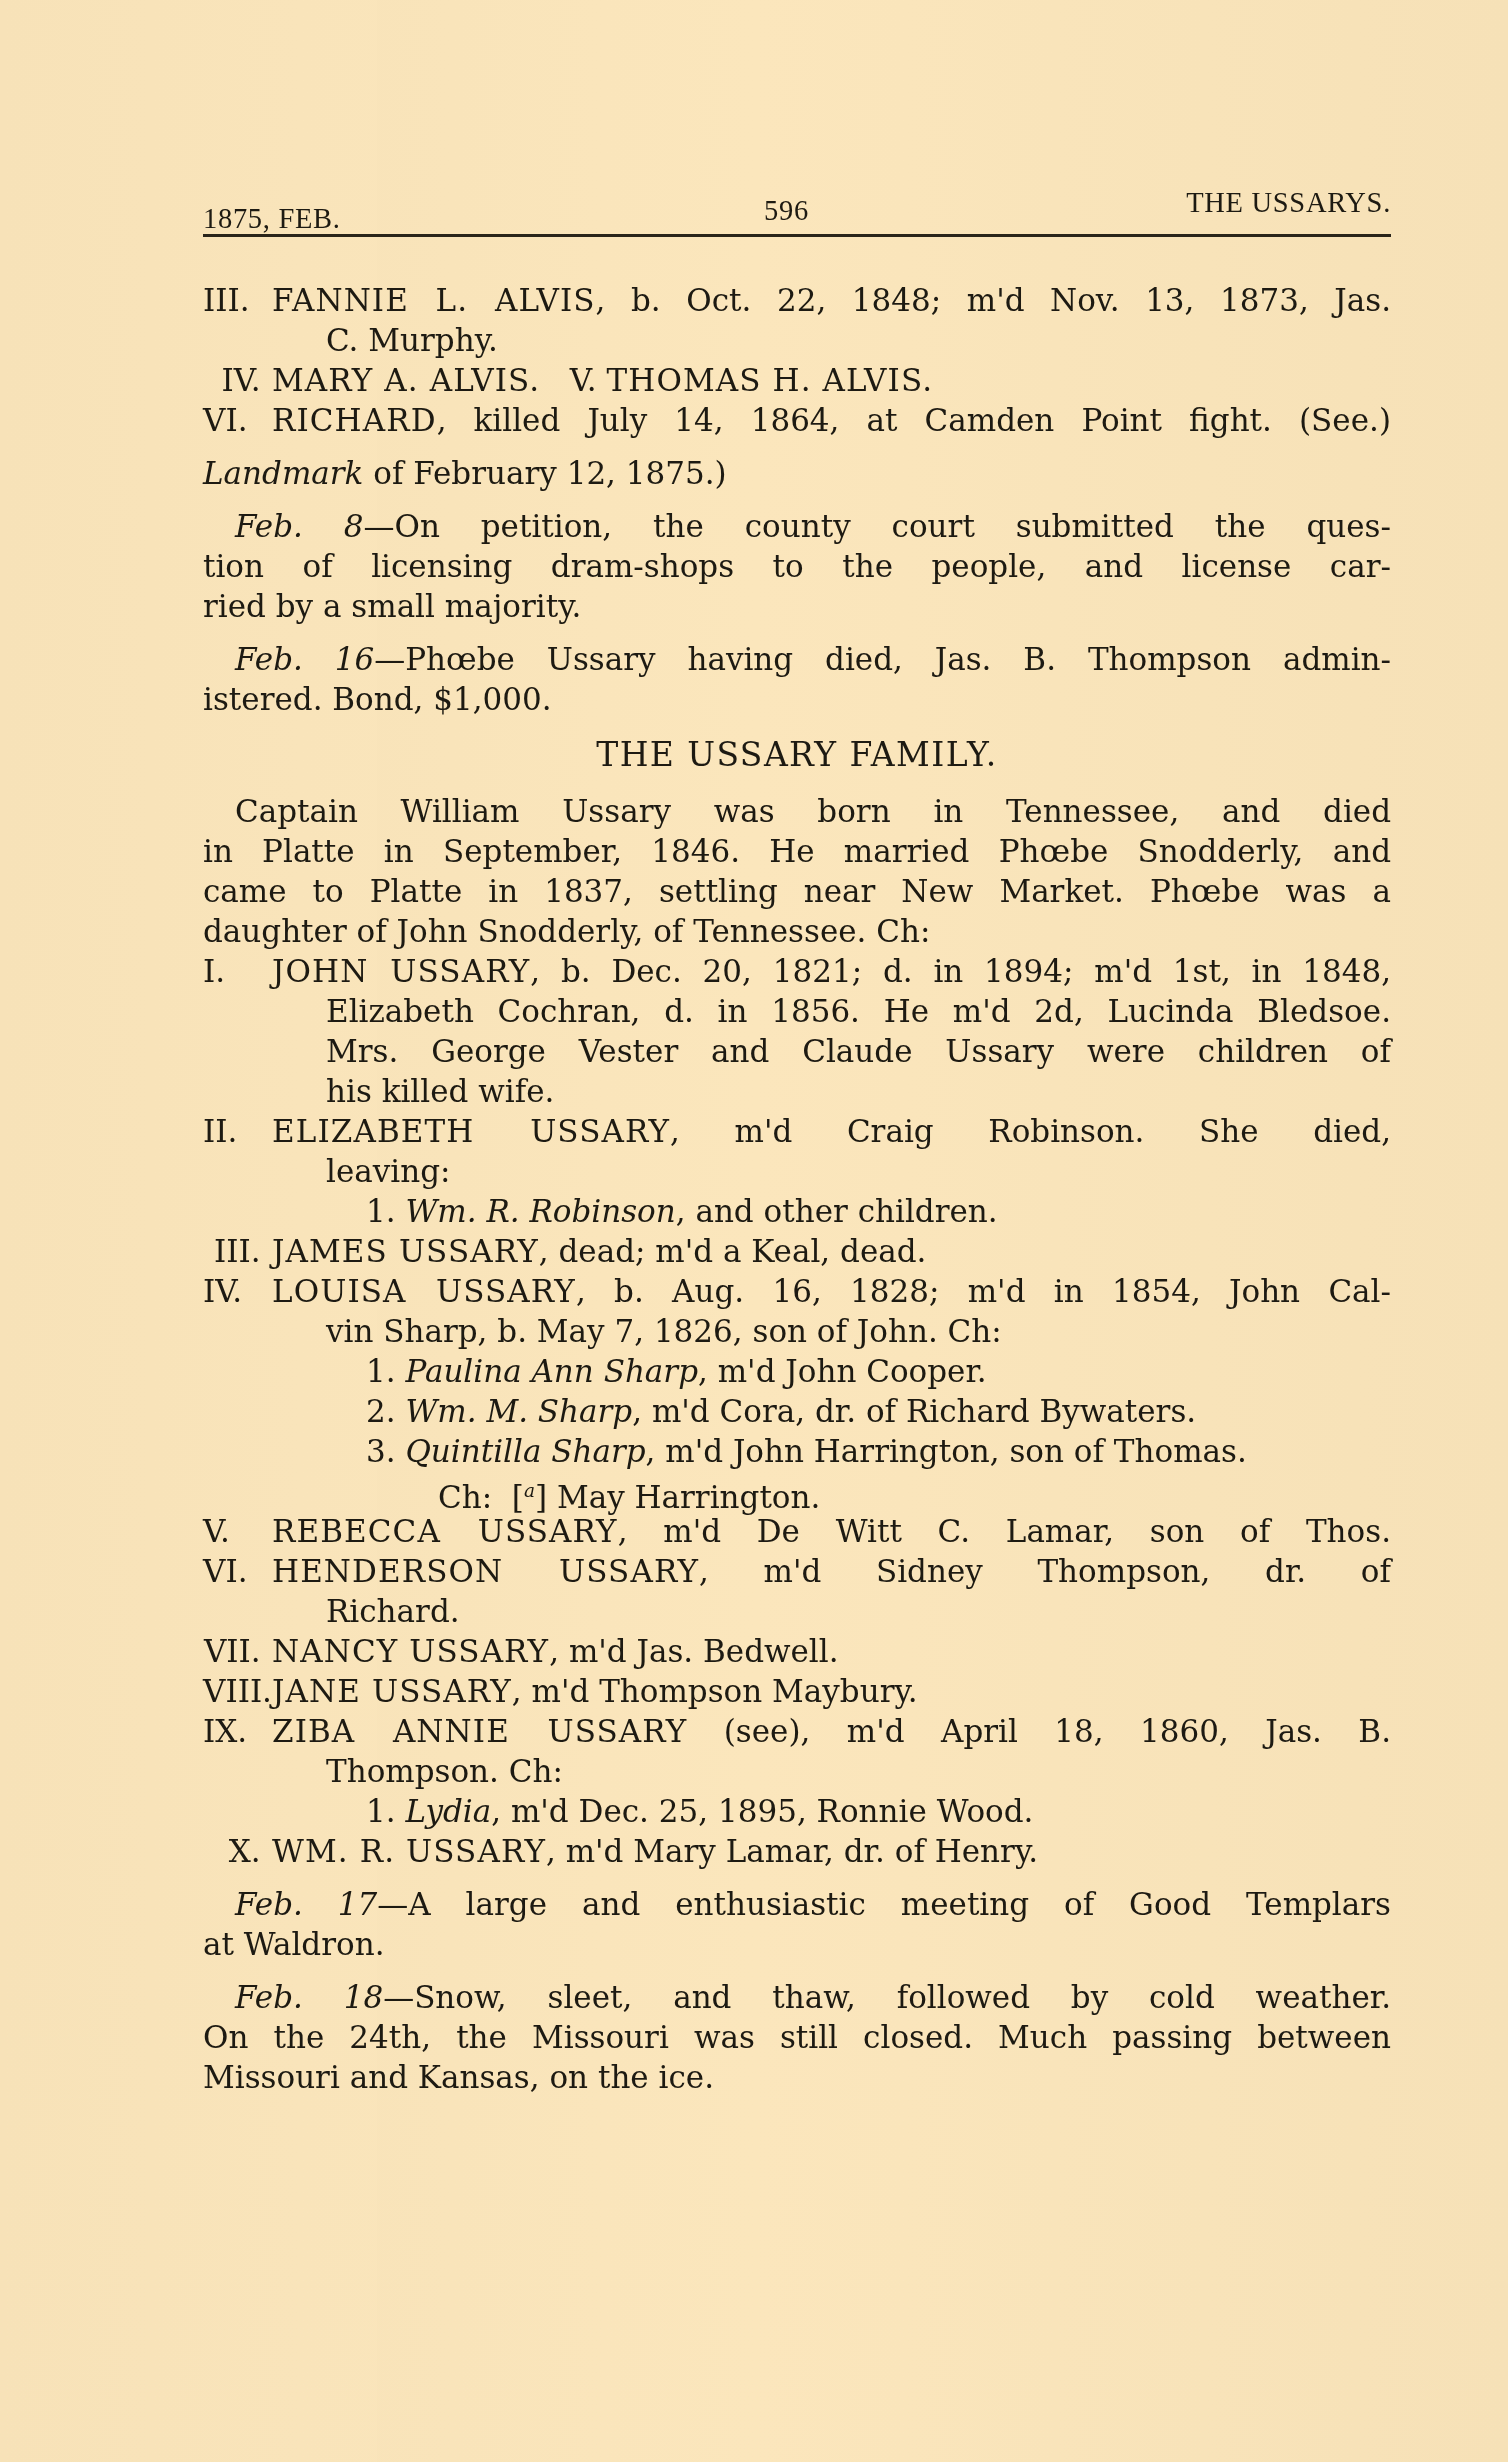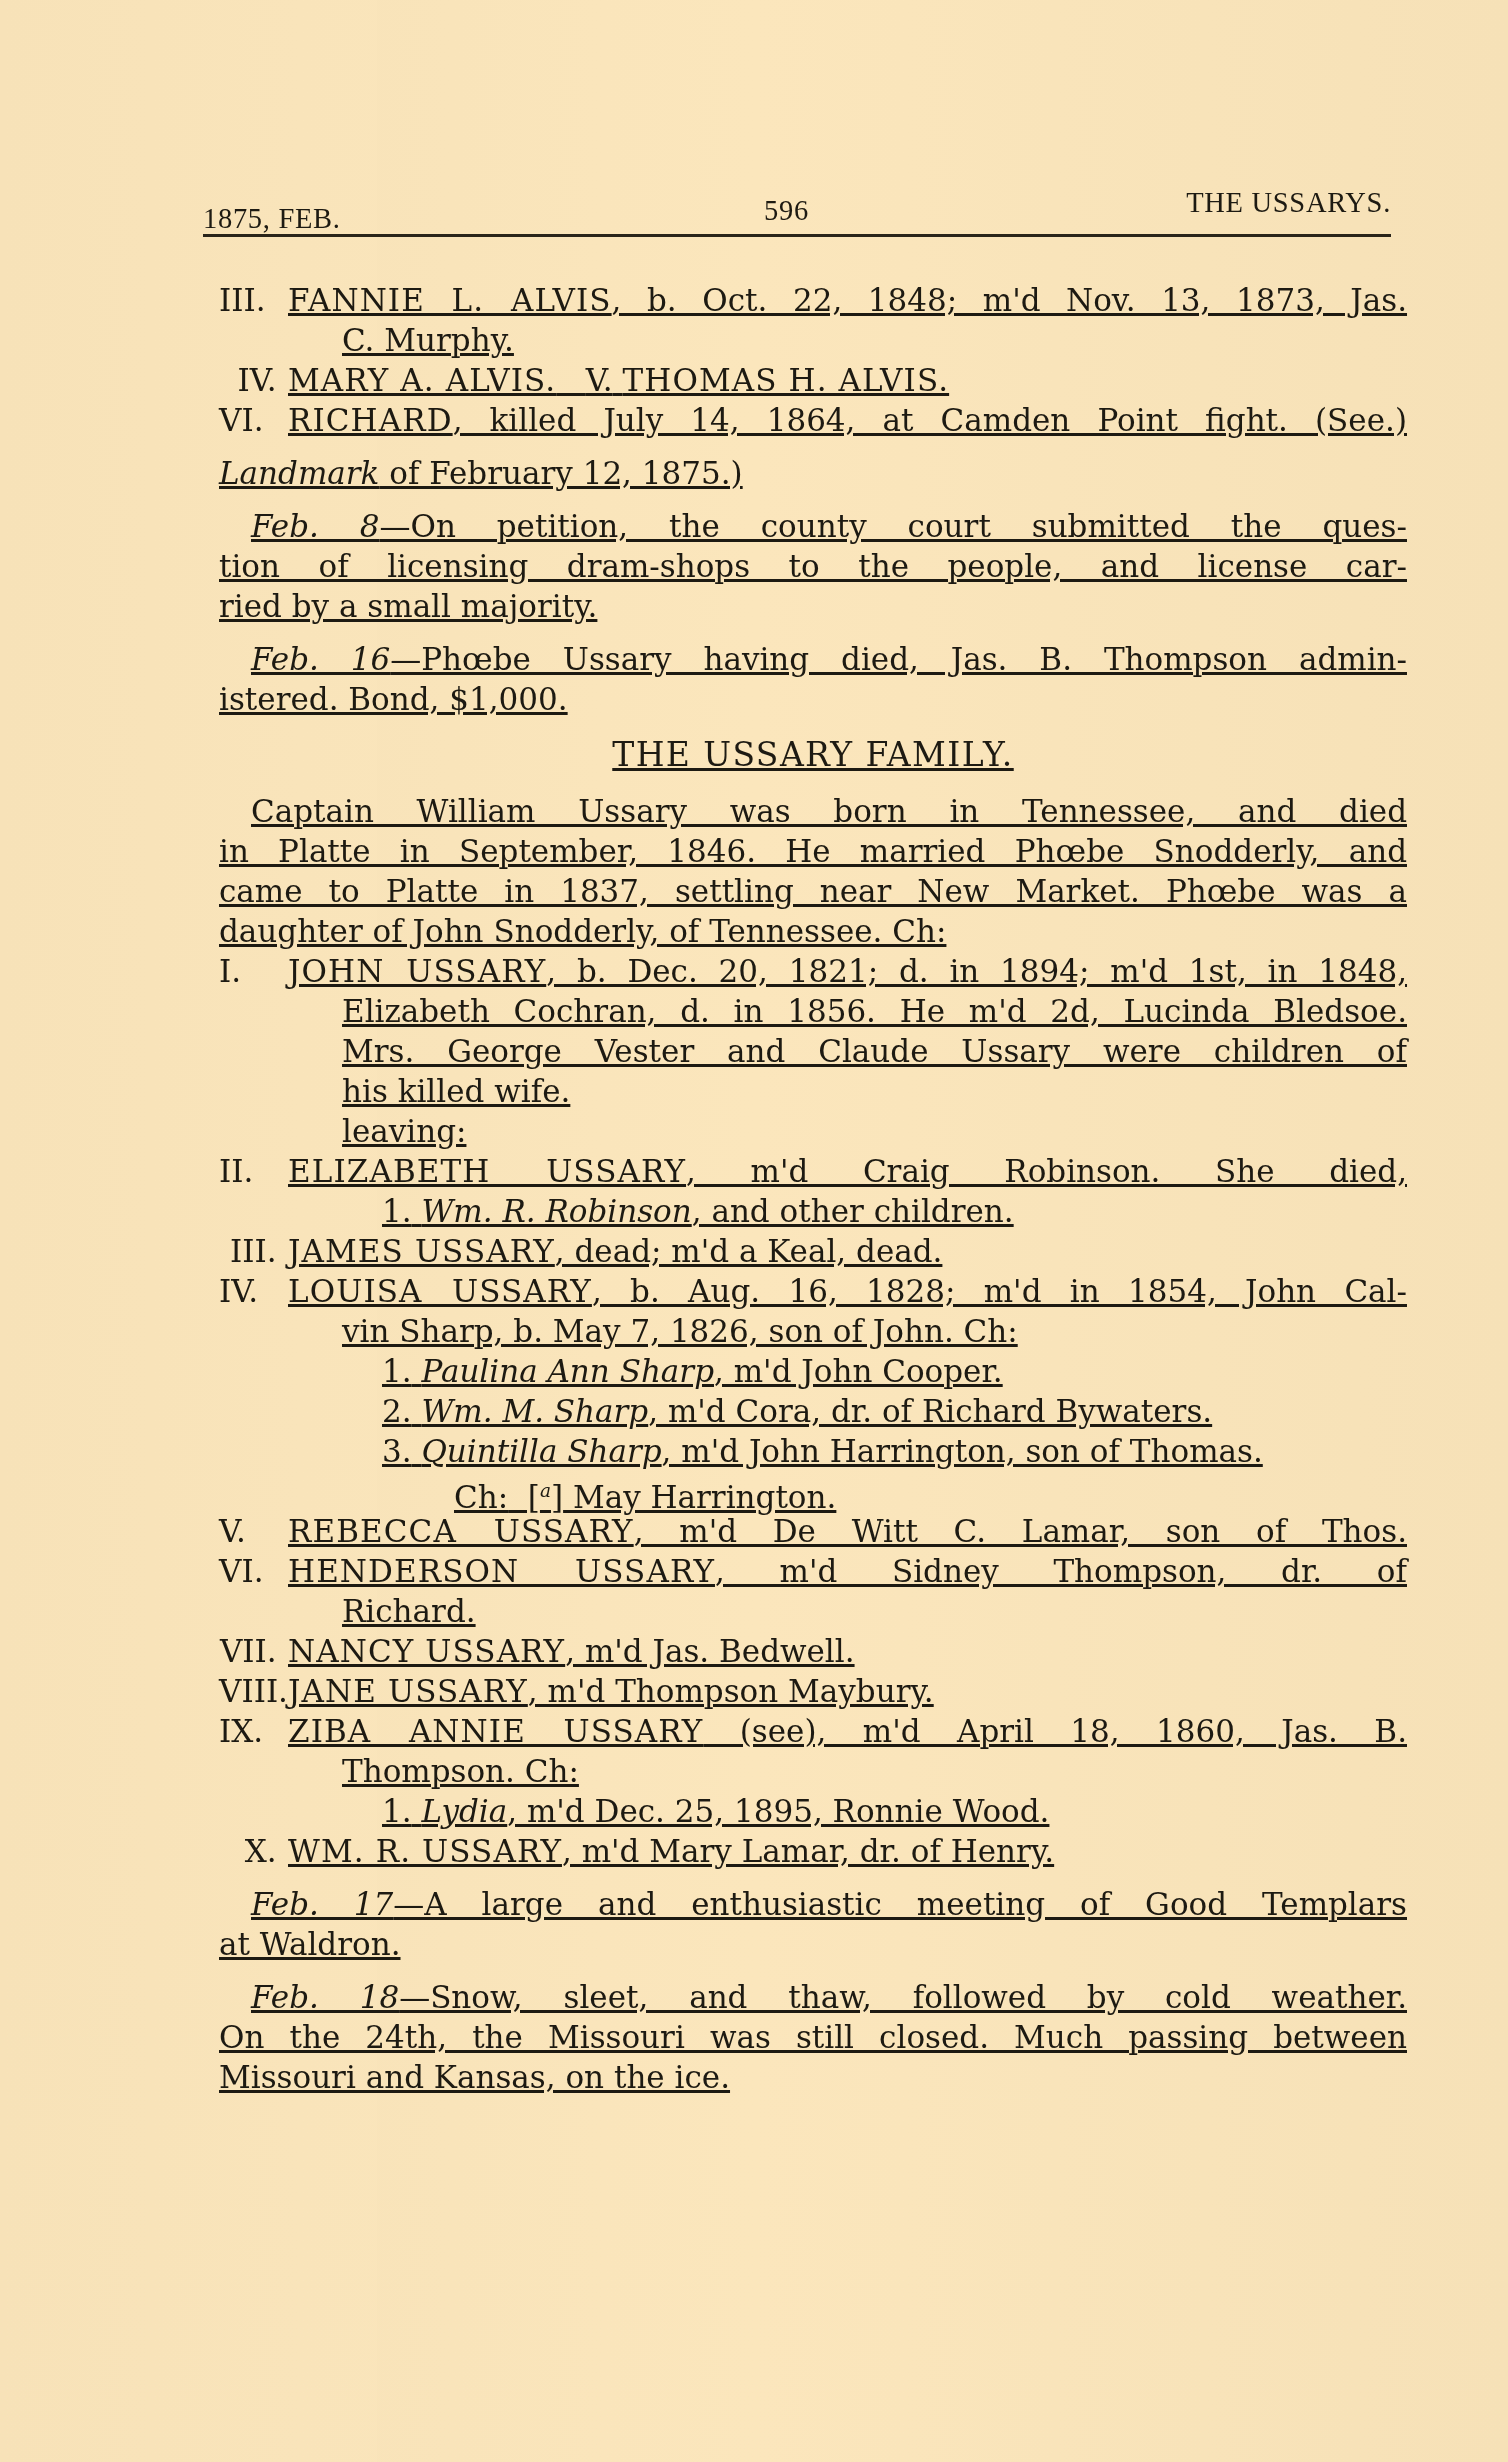--- a/index.html
+++ b/index.html
@@ -13,21 +13,21 @@
   }
   .page { position:absolute; left:203px; top:0; width:1188px; }
   .header {
     position:absolute; left:0; top:187px; width:1188px; height:34px;
     font-family:"Liberation Serif",serif; font-size:28.5px; letter-spacing:0.7px;
   }
   .header .left { position:absolute; left:0; top:16px; }
   .header .center { position:absolute; left:561px; top:8px; }
   .header .right { position:absolute; right:0; top:0; }
   .rule { position:absolute; left:0; top:234px; width:1188px; height:2.9px; background:#2a251a; }
-  .body { position:absolute; left:16px; top:280px; width:1188px; font-size:31px; line-height:40px;text-decoration:underline; }
+  .body { position:absolute; left:0; top:280px; width:1188px; font-size:31px; line-height:40px; }
   .ln { height:40px; white-space:nowrap; position:relative; }
   .just { text-align:justify; text-align-last:justify; }
   .gap { height:13px; }
   .sc { letter-spacing:1.1px; }
   .num { display:inline-block; width:69px; text-align:right; padding-right:11.4px; box-sizing:border-box; }
   .cont { padding-left:123px; }
   .sub { padding-left:163px; }
   .sub2 { padding-left:235px; }
   .para { padding-left:32px; }
   i { font-style:italic; }
@@ -71,22 +71,22 @@
     <div class="ln just para"><span>Captain William Ussary was born in Tennessee, and died</span></div>
     <div class="ln just"><span>in Platte in September, 1846.  He married Phœbe Snodderly, and</span></div>
     <div class="ln just"><span>came to Platte in 1837, settling near New Market.  Phœbe was a</span></div>
     <div class="ln"><span>daughter of John Snodderly, of Tennessee.  Ch:</span></div>
 
     <div class="ln just"><span class="num">I.</span><span class="sc">JOHN USSARY</span><span>, b. Dec. 20, 1821; d. in 1894; m'd 1st, in 1848,</span></div>
     <div class="ln just cont"><span>Elizabeth Cochran, d. in 1856.  He m'd 2d, Lucinda Bledsoe.</span></div>
     <div class="ln just cont"><span>Mrs. George Vester and Claude Ussary were children of</span></div>
     <div class="ln cont"><span>his killed wife.</span></div>
 
+    <div class="ln just"><span class="num">II.</span><span class="sc">ELIZABETH USSARY</span><span>, m'd Craig Robinson.  She died,</span></div>
     <div class="ln cont"><span>leaving:</span></div>
-    <div class="ln just"><span class="num">II.</span><span class="sc">ELIZABETH USSARY</span><span>, m'd Craig Robinson.  She died,</span></div>
     <div class="ln sub"><span>1.</span> <i>Wm. R. Robinson</i><span>, and other children.</span></div>
 
     <div class="ln"><span class="num">III.</span><span class="sc">JAMES USSARY</span><span>, dead; m'd a Keal, dead.</span></div>
 
     <div class="ln just"><span class="num">IV.</span><span class="sc">LOUISA USSARY</span><span>, b. Aug. 16, 1828; m'd in 1854, John Cal-</span></div>
     <div class="ln cont"><span>vin Sharp, b. May 7, 1826, son of John.  Ch:</span></div>
     <div class="ln sub"><span>1.</span> <i>Paulina Ann Sharp</i><span>, m'd John Cooper.</span></div>
     <div class="ln sub"><span>2.</span> <i>Wm. M. Sharp</i><span>, m'd Cora, dr. of Richard Bywaters.</span></div>
     <div class="ln sub"><span>3.</span> <i>Quintilla Sharp</i><span>, m'd John Harrington, son of Thomas.</span></div>
     <div class="ln sub2"><span>Ch:</span>&nbsp;&nbsp;[<sup><i>a</i></sup>]<span> May Harrington.</span></div>

